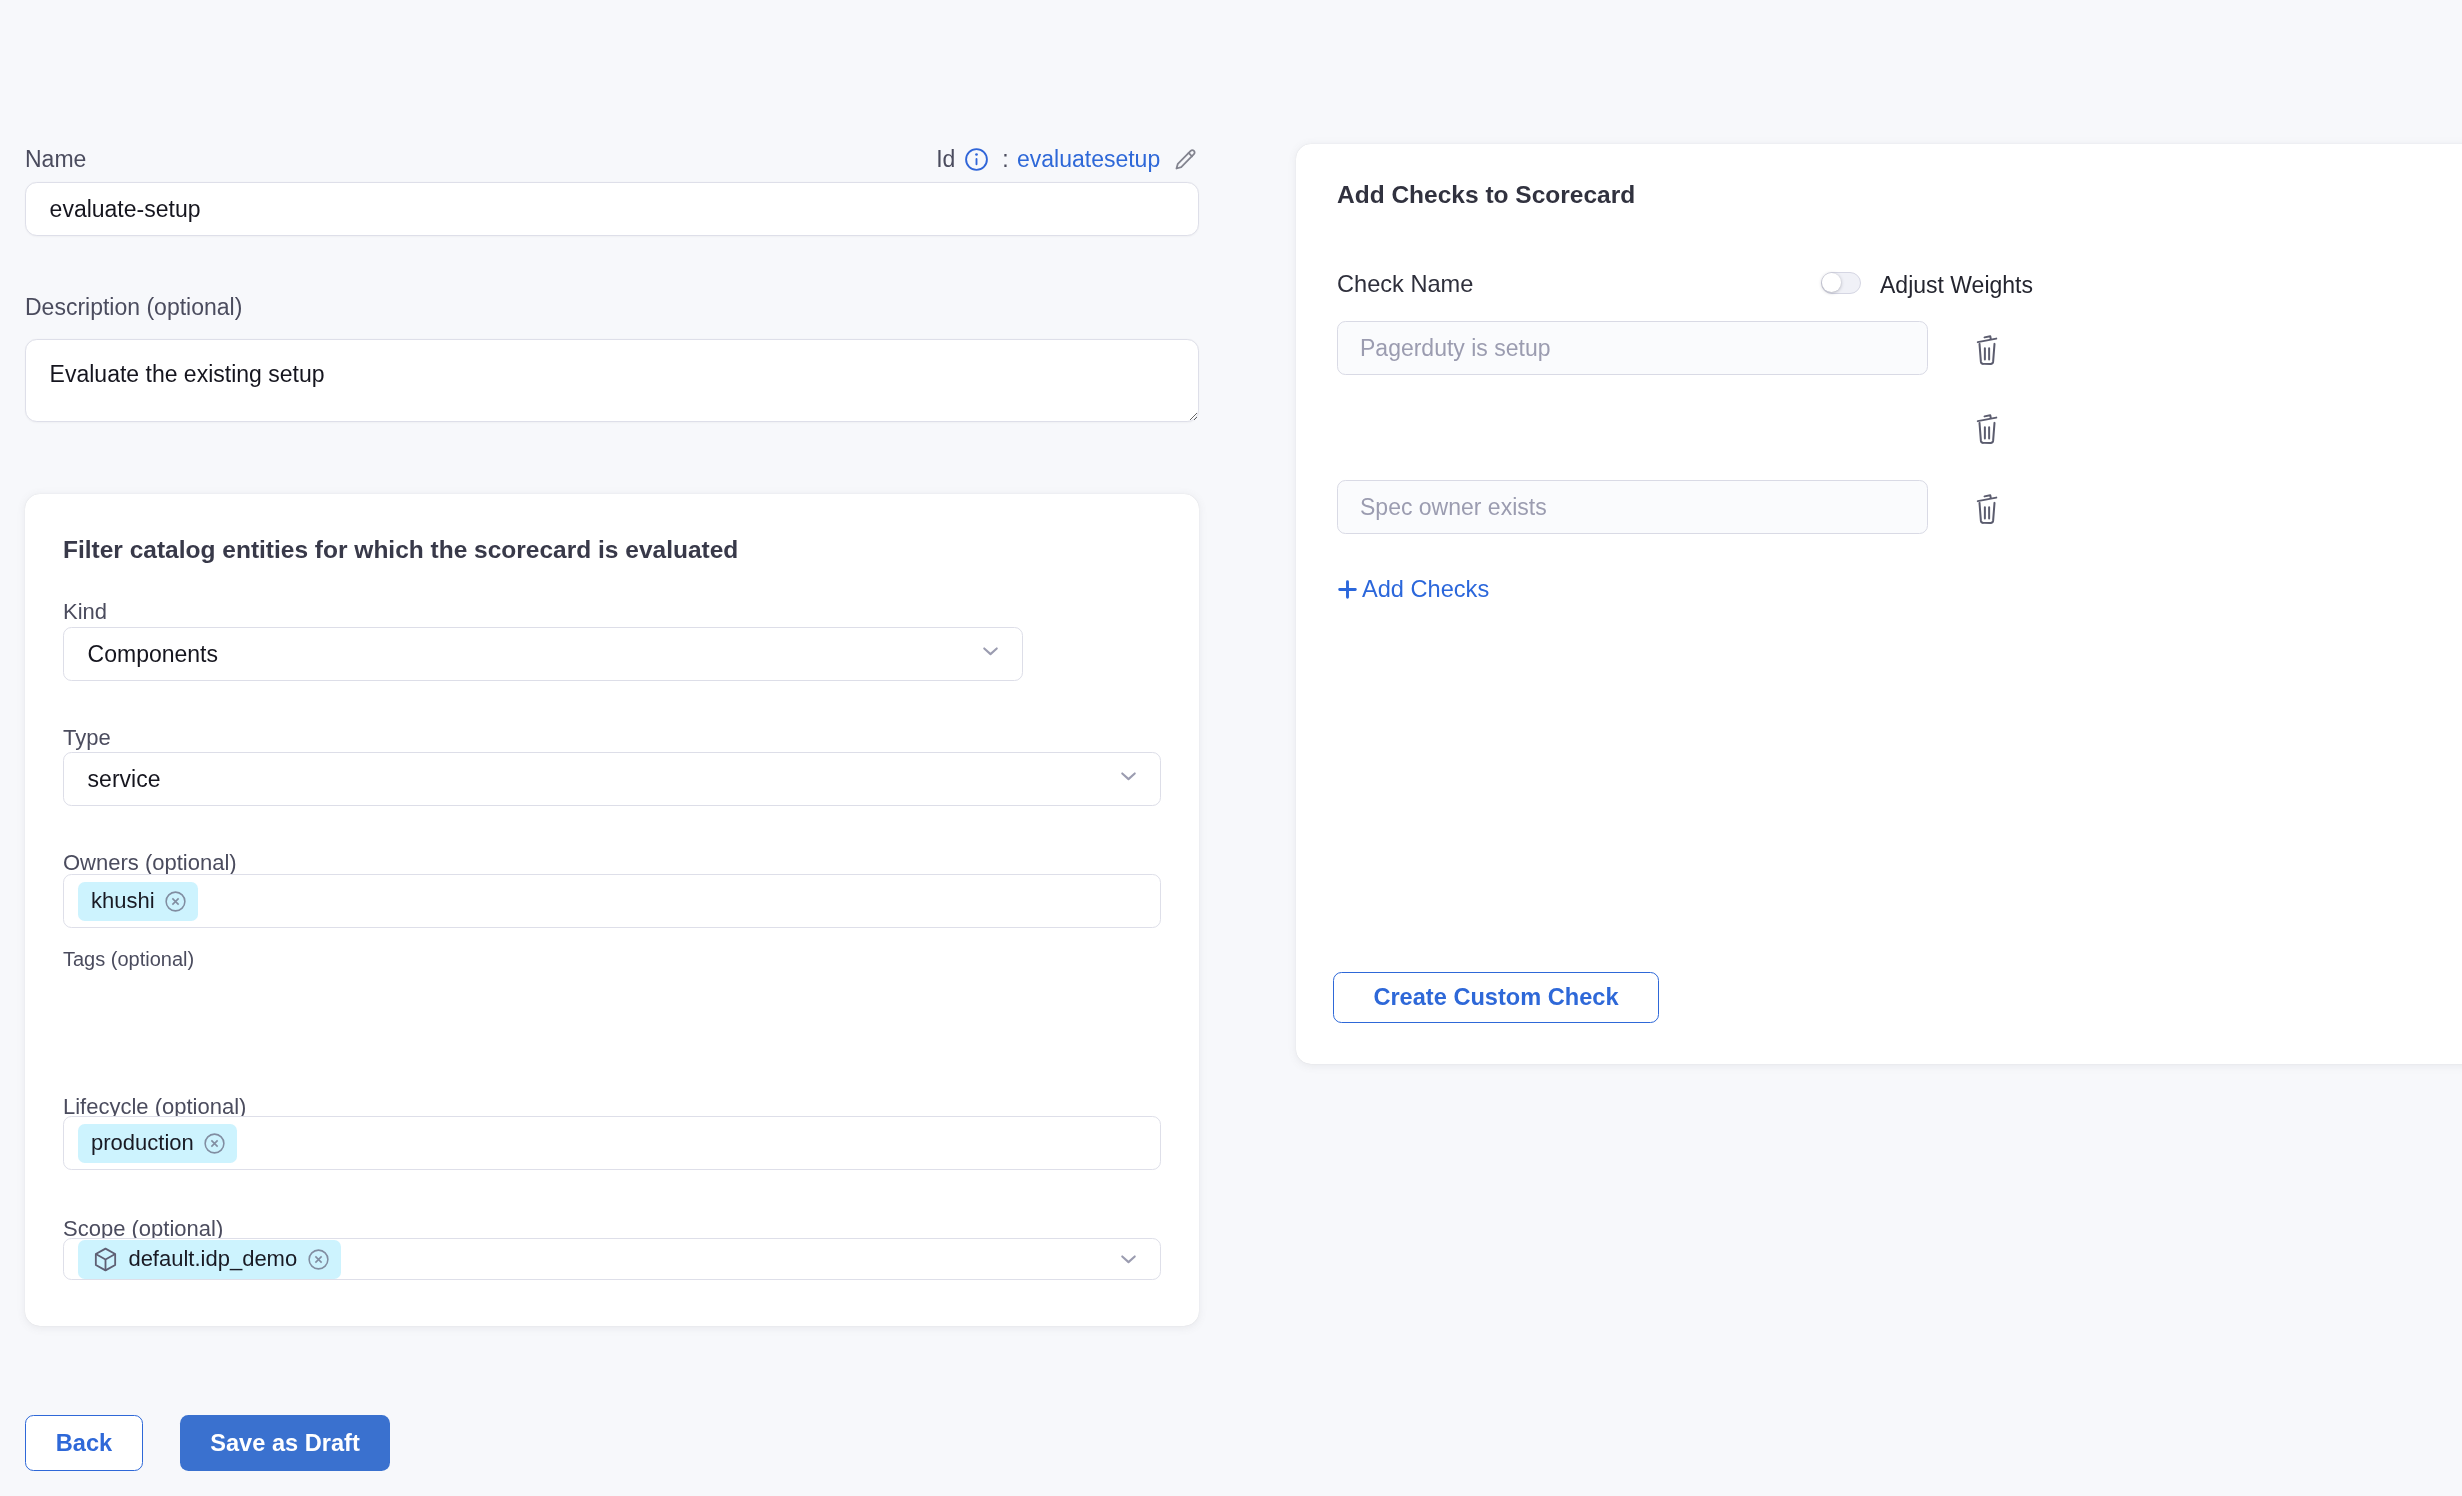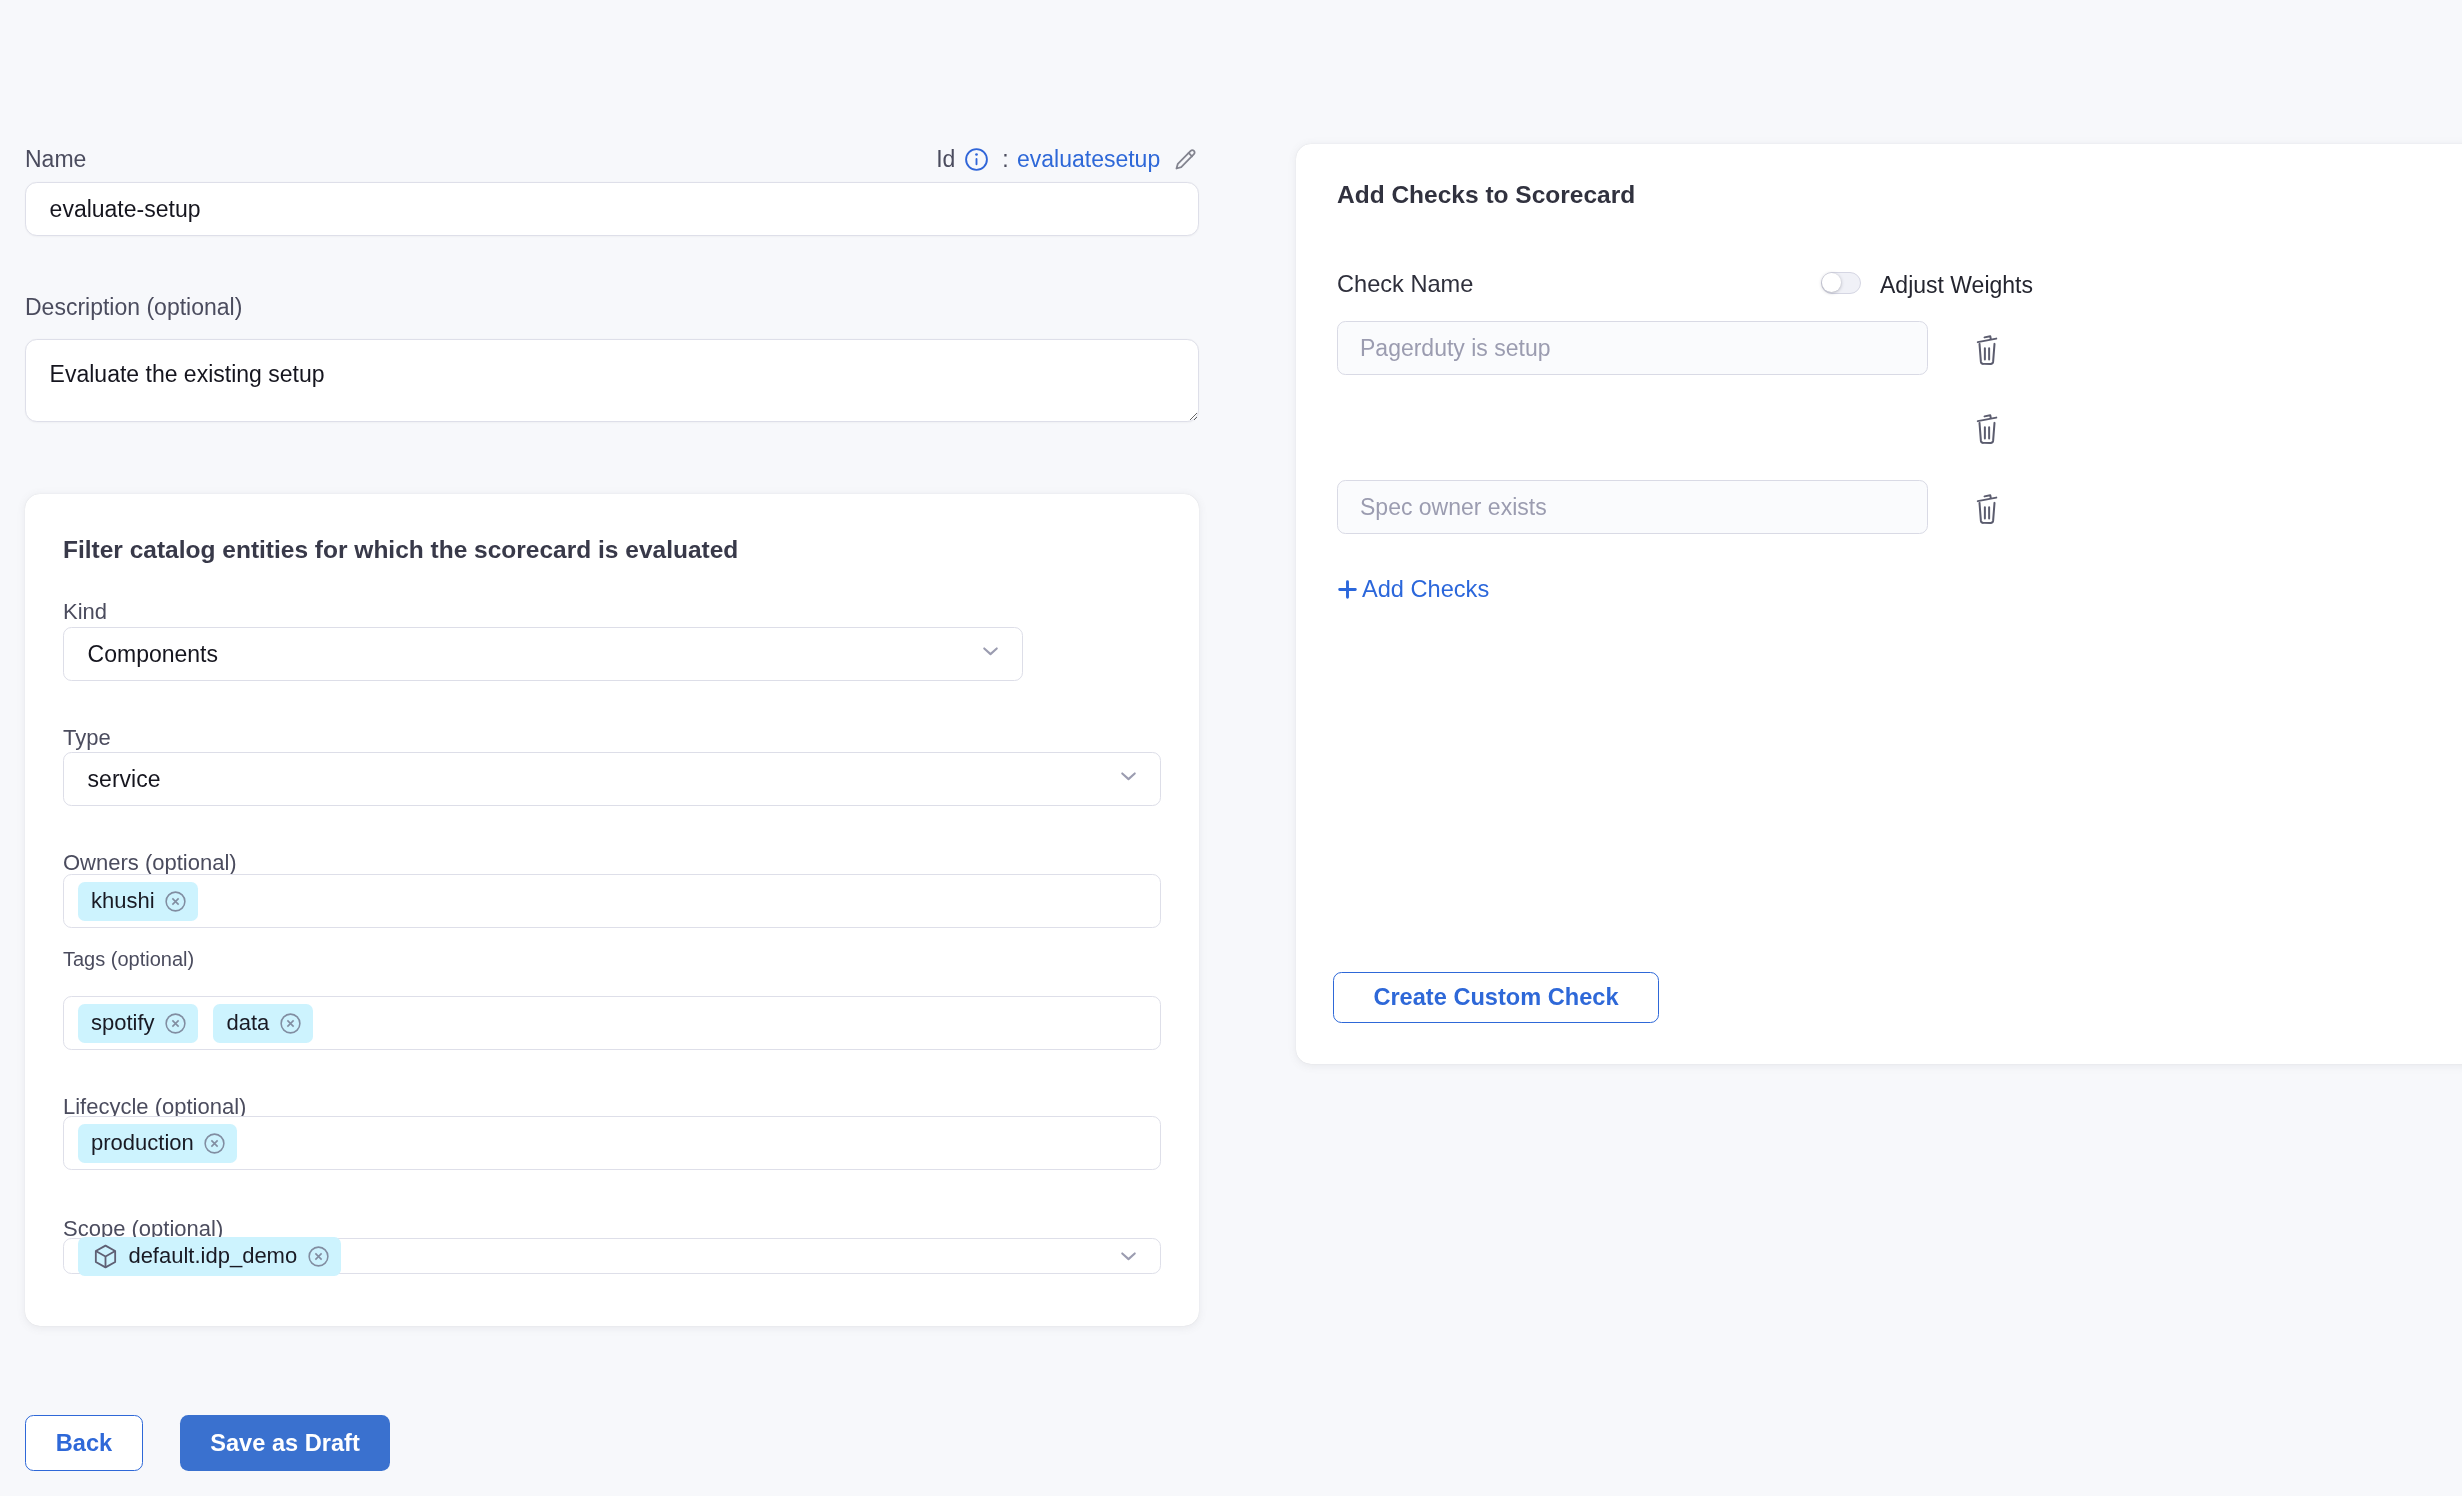--- a/index.html
+++ b/index.html
@@ -164,56 +164,36 @@
         <span style="display:flex;">
           <svg width="25" height="25" viewBox="0 0 24 24" fill="none" stroke="#62637A" stroke-width="1.5" opacity=".7">
               <circle cx="12" cy="12" r="9"></circle>
               <path d="M9 9l6 6M15 9l-6 6"></path>
             </svg>
         </span>
       </span>
     </div>
 
     <div class="field-label" style="position:absolute;left:38px;top:454px;font-size:20px;">Tags (optional)</div>
-    <div class="chip-field" style="left:38px;top:502px;width:1098px;height:54px;">
-      <span class="chip">
-        <span>spotify</span>
-        <span style="display:flex;">
-          <svg width="25" height="25" viewBox="0 0 24 24" fill="none" stroke="#62637A" stroke-width="1.5" opacity=".7">
-              <circle cx="12" cy="12" r="9"></circle>
-              <path d="M9 9l6 6M15 9l-6 6"></path>
-            </svg>
-        </span>
-      </span>
-      <span class="chip">
-        <span>data</span>
-        <span style="display:flex;">
-          <svg width="25" height="25" viewBox="0 0 24 24" fill="none" stroke="#62637A" stroke-width="1.5" opacity=".7">
-              <circle cx="12" cy="12" r="9"></circle>
-              <path d="M9 9l6 6M15 9l-6 6"></path>
-            </svg>
-        </span>
-      </span>
-    </div>
 
     <div class="field-label" style="position:absolute;left:38px;top:600px;font-size:22px;">Lifecycle (optional)</div>
     <div class="chip-field" style="left:38px;top:622px;width:1098px;height:54px;">
       <span class="chip">
         <span>production</span>
         <span style="display:flex;">
           <svg width="25" height="25" viewBox="0 0 24 24" fill="none" stroke="#62637A" stroke-width="1.5" opacity=".7">
               <circle cx="12" cy="12" r="9"></circle>
               <path d="M9 9l6 6M15 9l-6 6"></path>
             </svg>
         </span>
       </span>
     </div>
 
     <div class="field-label" style="position:absolute;left:38px;top:722px;font-size:22px;">Scope (optional)</div>
-    <div class="chip-field" style="left:38px;top:744px;width:1098px;height:36px;">
+    <div class="chip-field" style="left:38px;top:744px;width:1098px;height:42px;">
       <span class="chip">
         <span style="display:flex;">
           <svg width="29" height="29" viewBox="0 0 24 24" fill="none" stroke="#5E5F73" stroke-width="1.5" stroke-linejoin="round">
               <path d="M12 3l8 4.5v9L12 21l-8-4.5v-9L12 3z"></path>
               <path d="M4 7.5l8 4.5 8-4.5M12 12v9"></path>
             </svg>
         </span>
         <span>default.idp_demo</span>
         <span style="display:flex;">
           <svg width="25" height="25" viewBox="0 0 24 24" fill="none" stroke="#62637A" stroke-width="1.5" opacity=".7">

